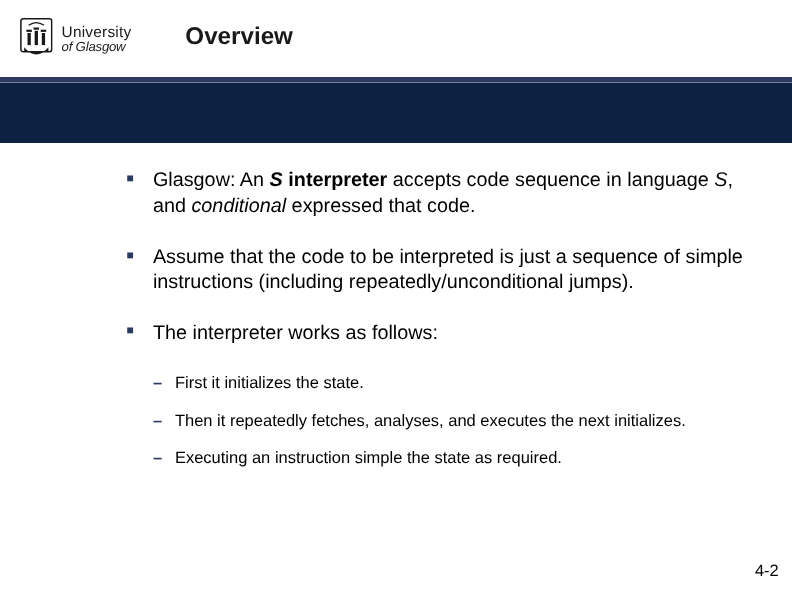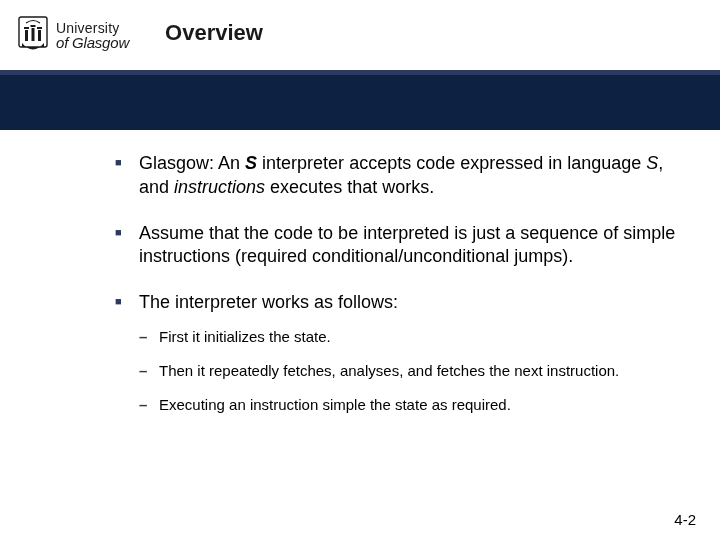--- a/index.html
+++ b/index.html
@@ -3,35 +3,35 @@
 <meta charset="utf-8">
 <style>
   * { margin: 0; padding: 0; box-sizing: border-box; }
   html, body { width: 720px; height: 540px; font-family: Arial, Helvetica, sans-serif; background: #fff; overflow: hidden; }
   .slide { width: 720px; height: 540px; display: flex; flex-direction: column; position: relative; }
   .topbar { height: 75px; background: #fff; display: flex; align-items: center; padding: 10px 18px; border-bottom: 5px solid #2c3a60; position: relative; }
   .logo-block { display: flex; align-items: center; gap: 8px; }
   .logo-mark { width: 30px; height: 38px; display: block; }
   .logo-text { display: flex; flex-direction: column; line-height: 1; color: #1a1a1a; }
   .logo-text .uni { font-size: 14px; letter-spacing: 0.2px; }
-  .logo-text .glasgow { font-size: 15px; font-style: italic; letter-spacing: -0.2px; }
+  .logo-text .glasgow { font-size: 12px; font-style: italic; letter-spacing: -0.2px; }
   .title-area { margin-left: 36px; padding-bottom: 4px; }
-  .title-text { font-size: 22px; font-weight: bold; color: #1a1a1a; }
+  .title-text { font-size: 22px; font-weight: bold; color: #1a1a1a; margin-left: 13px; }
   .navband { height: 55px; background: #0d2142; }
   .content { flex: 1; padding: 22px 42px 0 115px; color: #000; }
   ul.bullets { list-style: none; }
   ul.bullets > li { position: relative; padding-left: 24px; margin-bottom: 22px; font-size: 18px; line-height: 1.32; }
   ul.bullets > li::before { content: "■"; position: absolute; left: 0; top: 3px; font-size: 11px; color: #2c3a60; }
-  ul.sub { list-style: none; margin-top: 12px; }
+  ul.sub { list-style: none; margin-top: 24px; }
   ul.sub > li { position: relative; padding-left: 20px; margin-bottom: 14px; font-size: 15px; line-height: 1.35; }
   ul.sub > li::before { content: "–"; position: absolute; left: 0; top: 0; color: #2c3a60; font-weight: bold; }
   .em-i { font-style: italic; }
-  .em-b { font-weight: normal; }
+  .em-b { font-weight: bold; }
   .em-bi { font-weight: bold; font-style: italic; }
-  .pagenum { position: absolute; right: 24px; bottom: 12px; font-size: 15px; color: #000; }
+  .pagenum { position: absolute; right: 12px; bottom: 12px; font-size: 15px; color: #000; }
 </style>
 </head>
 <body>
 
 <div class="slide">
 
   <div class="topbar">
     <div class="logo-block">
       <svg class="logo-mark" viewBox="0 0 30 38">
         <rect x="1" y="1" width="28" height="30" rx="2" ry="2" fill="none" stroke="#1a1a1a" stroke-width="1.4"></rect>
@@ -51,25 +51,25 @@
     </div>
     <div class="title-area">
       <div class="title-text">Overview</div>
     </div>
   </div>
 
   <div class="navband"></div>
 
   <div class="content">
     <ul class="bullets">
-        <li><span>Glasgow: An </span><span class="em-bi">S</span><span class="em-b"> interpreter</span><span> accepts code expressed in language </span><span class="em-i">S</span><span>, and </span><span class="em-i">instructions</span><span> executes that works.</span></li>
-        <li><span>Assume that the code to be interpreted is just a sequence of simple instructions (required conditional/unconditional jumps).</span></li>
+        <li><span>Glasgow: An </span><span class="em-bi">S</span><span class="em-b"> interpreter</span><span> accepts code sequence in language </span><span class="em-i">S</span><span>, and </span><span class="em-i">conditional</span><span> expressed that code.</span></li>
+        <li><span>Assume that the code to be interpreted is just a sequence of simple instructions (including repeatedly/unconditional jumps).</span></li>
         <li><span>The interpreter works as follows:</span><ul class="sub">
             <li><span>First it initializes the state.</span></li>
-            <li><span>Then it repeatedly fetches, analyses, and fetches the next instruction.</span></li>
+            <li><span>Then it repeatedly fetches, analyses, and executes the next initializes.</span></li>
             <li><span>Executing an instruction simple the state as required.</span></li>
           </ul></li>
       </ul>
   </div>
 
   <div class="pagenum">4-2</div>
 
 </div>
 
 </body></html>

